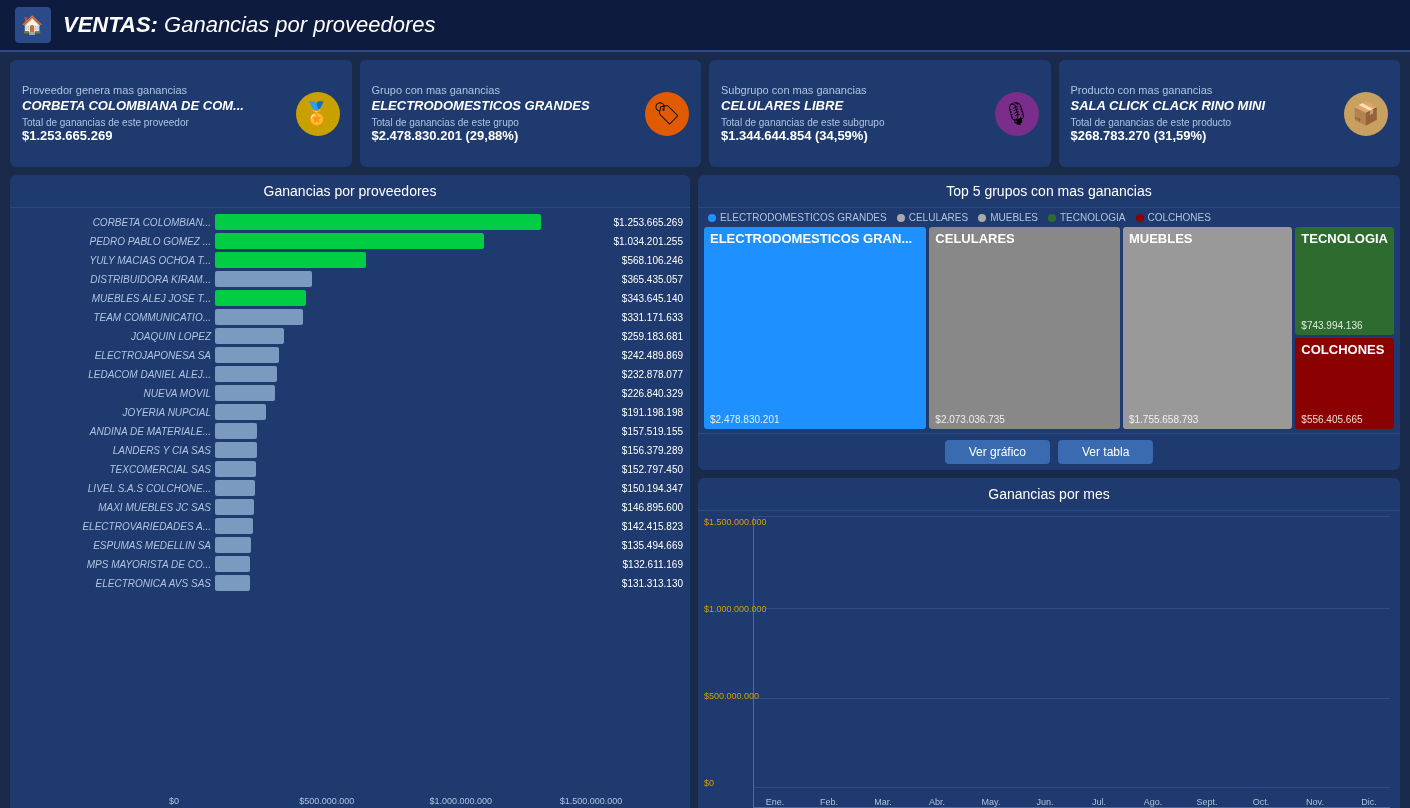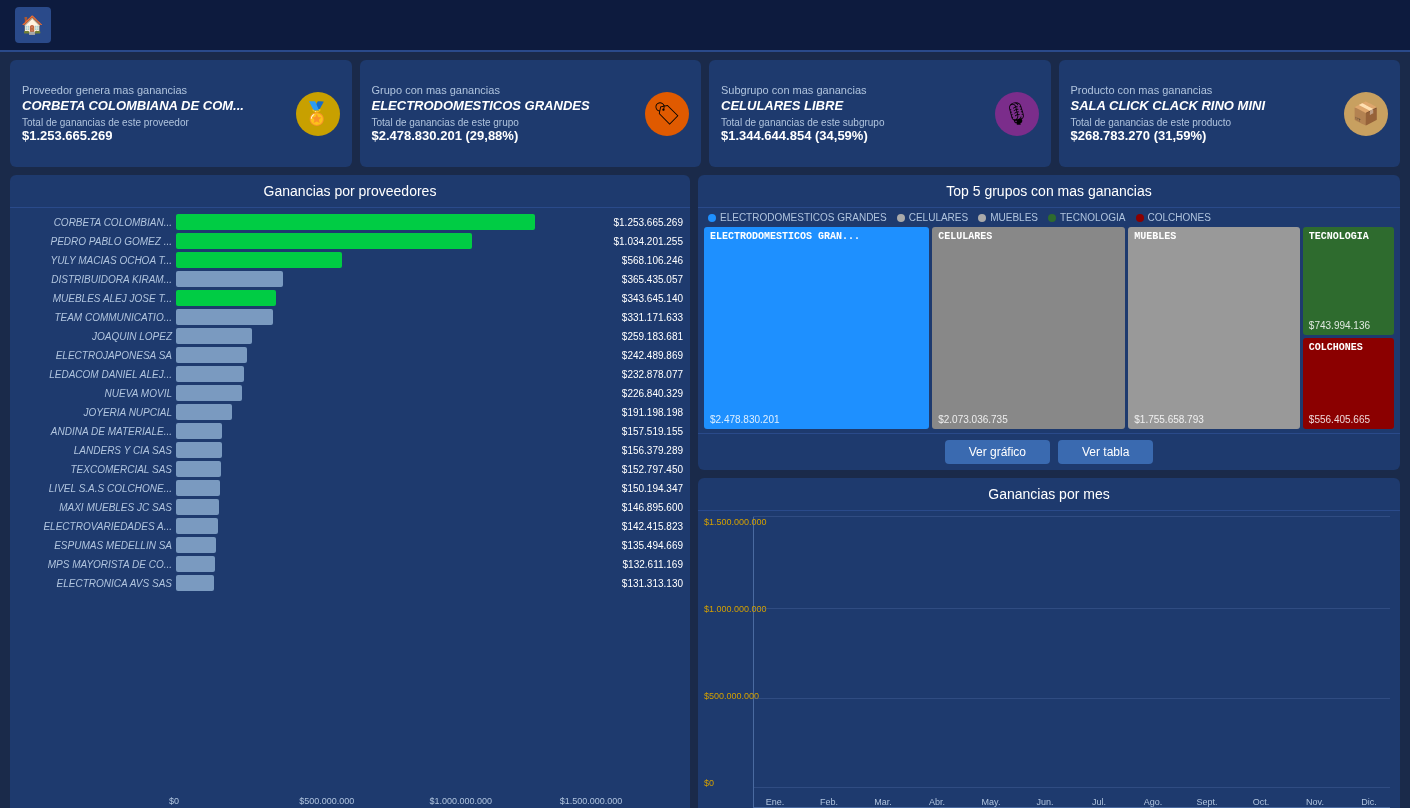--- a/index.html
+++ b/index.html
@@ -85,20 +85,21 @@
       font-size: 14px;
       padding: 8px;
       border-bottom: 1px solid #2a4a8a;
     }
 
     
     .bar-list {
       flex: 1;
       overflow-y: auto;
       padding: 6px 7px;
+      margin-left: 39px;
     }
     .bar-list::-webkit-scrollbar { width: 6px; }
     .bar-list::-webkit-scrollbar-track { background: #1a2a4a; }
     .bar-list::-webkit-scrollbar-thumb { background: #4a6aa0; border-radius: 3px; }
 
     .bar-row {
       display: flex;
       align-items: center;
       margin-bottom: 3px;
       gap: 4px;
@@ -211,24 +212,23 @@
     }
     .treemap-cell {
       border-radius: 3px;
       display: flex;
       flex-direction: column;
       justify-content: space-between;
       padding: 4px 6px;
       overflow: hidden;
     }
     .treemap-cell-label {
-      font-size: 10px;
+      font-size: 13px;
       font-weight: bold;
       color: white;
-      font-family: Liberation Mono, monospace;
     }
     .treemap-cell-value {
       font-size: 10px;
       color: rgba(255,255,255,0.85);
     }
 
     
     .monthly-panel {
       background: #1e3a6e;
       border-radius: 6px;
@@ -299,20 +299,24 @@
       left: 0; right: 0;
       height: 1px;
       background: rgba(74, 106, 160, 0.4);
     }
   </style>
 </head>
 <body>
 
 <div class="header">
   <div class="header-icon">🏠</div>
+  <div class="header-title">
+    <span>VENTAS:</span>
+    <em> Ganancias por proveedores</em>
+  </div>
 </div>
 
 <div class="kpi-row">
 
 <div class="kpi-card">
     <div class="kpi-text">
       <div class="kpi-label">Proveedor genera mas ganancias</div>
       <div class="kpi-name">CORBETA COLOMBIANA DE COM...</div>
       <div class="kpi-sublabel">Total de ganancias de este proveedor</div>
       <div class="kpi-value">$1.253.665.269</div>

